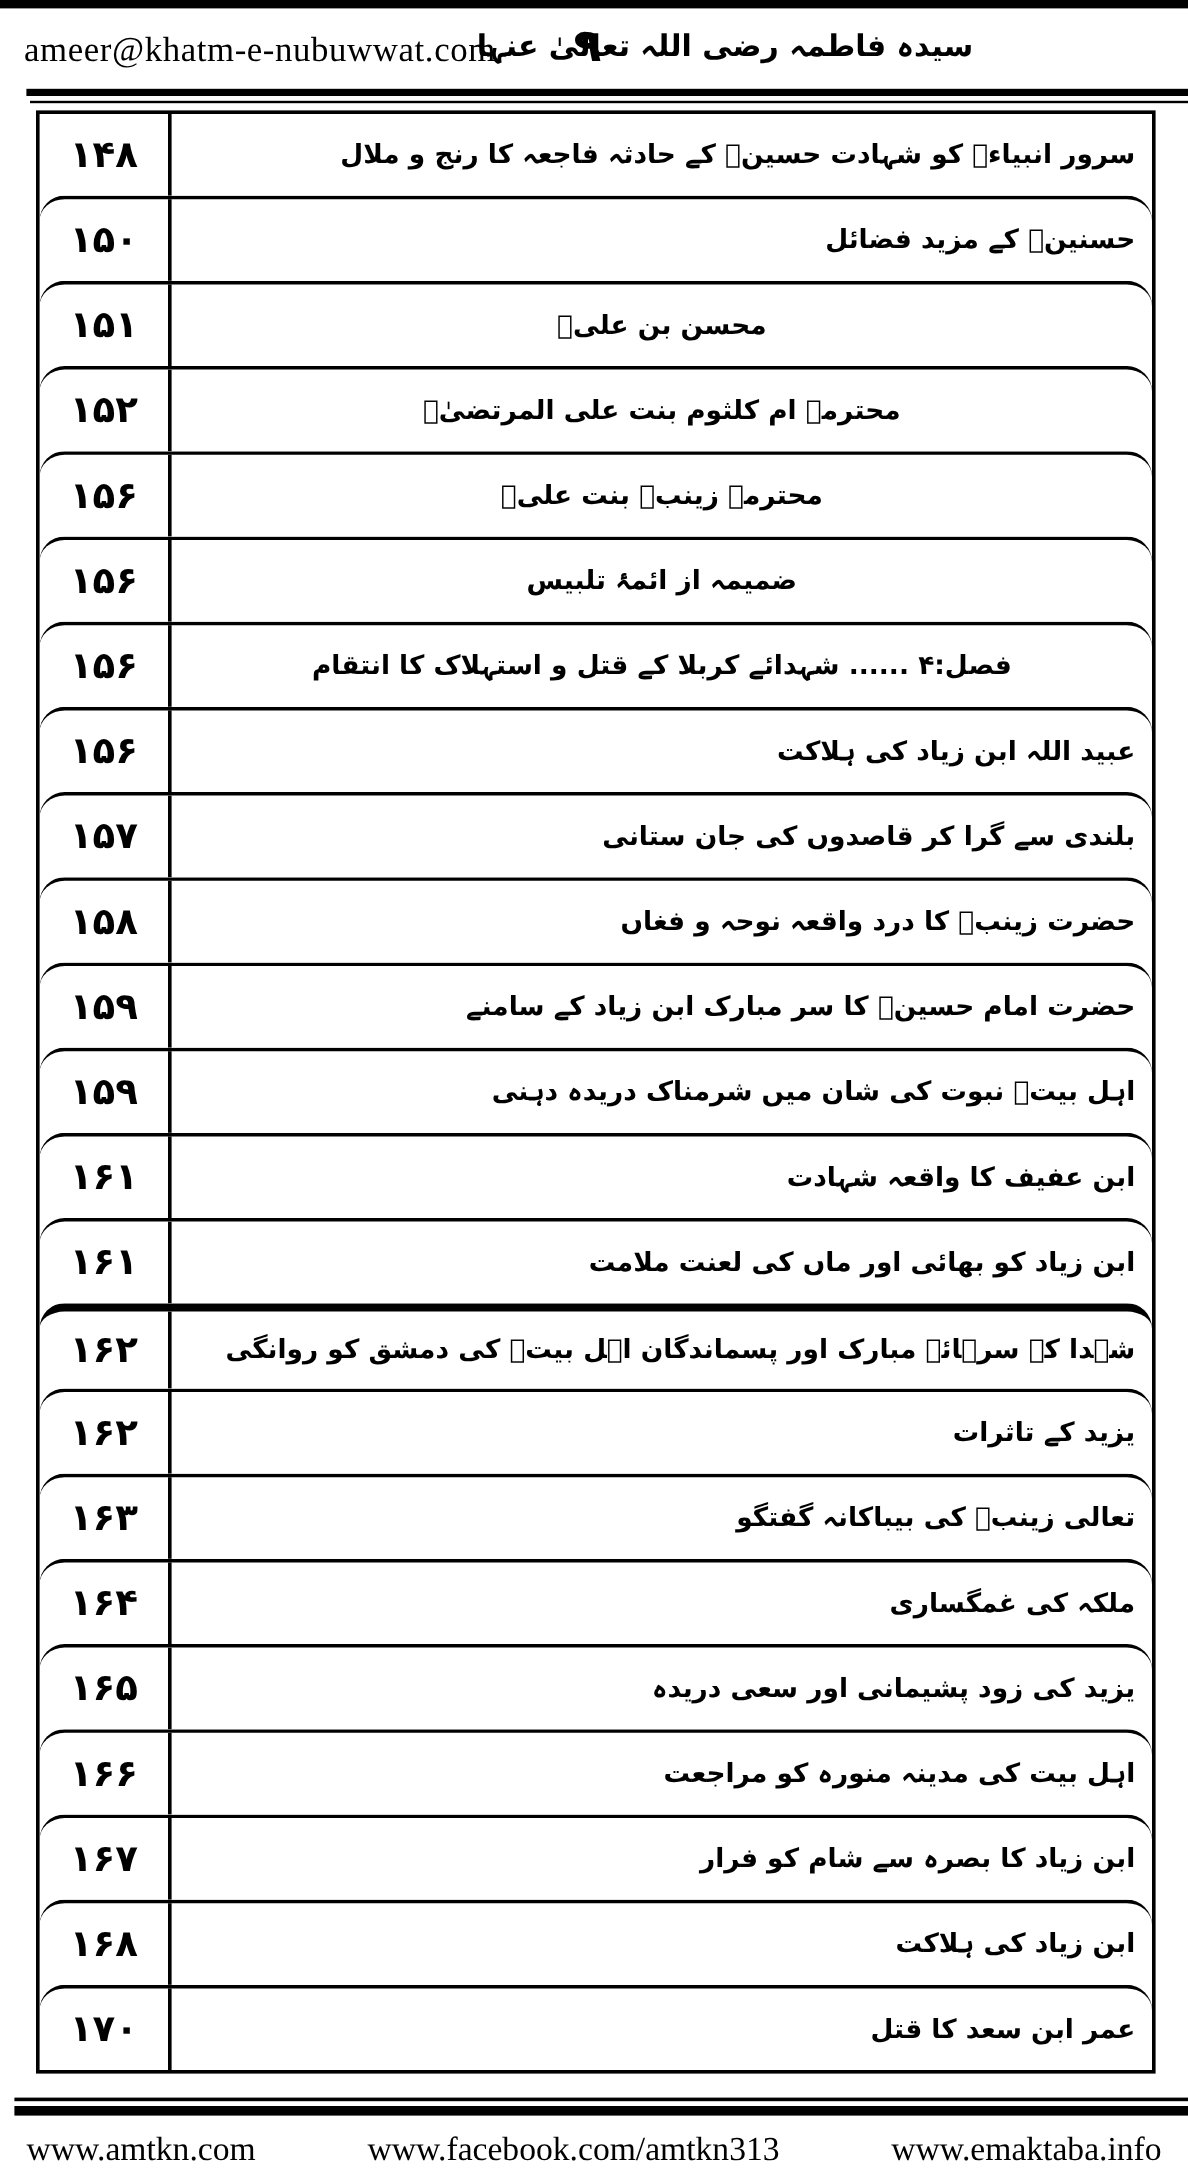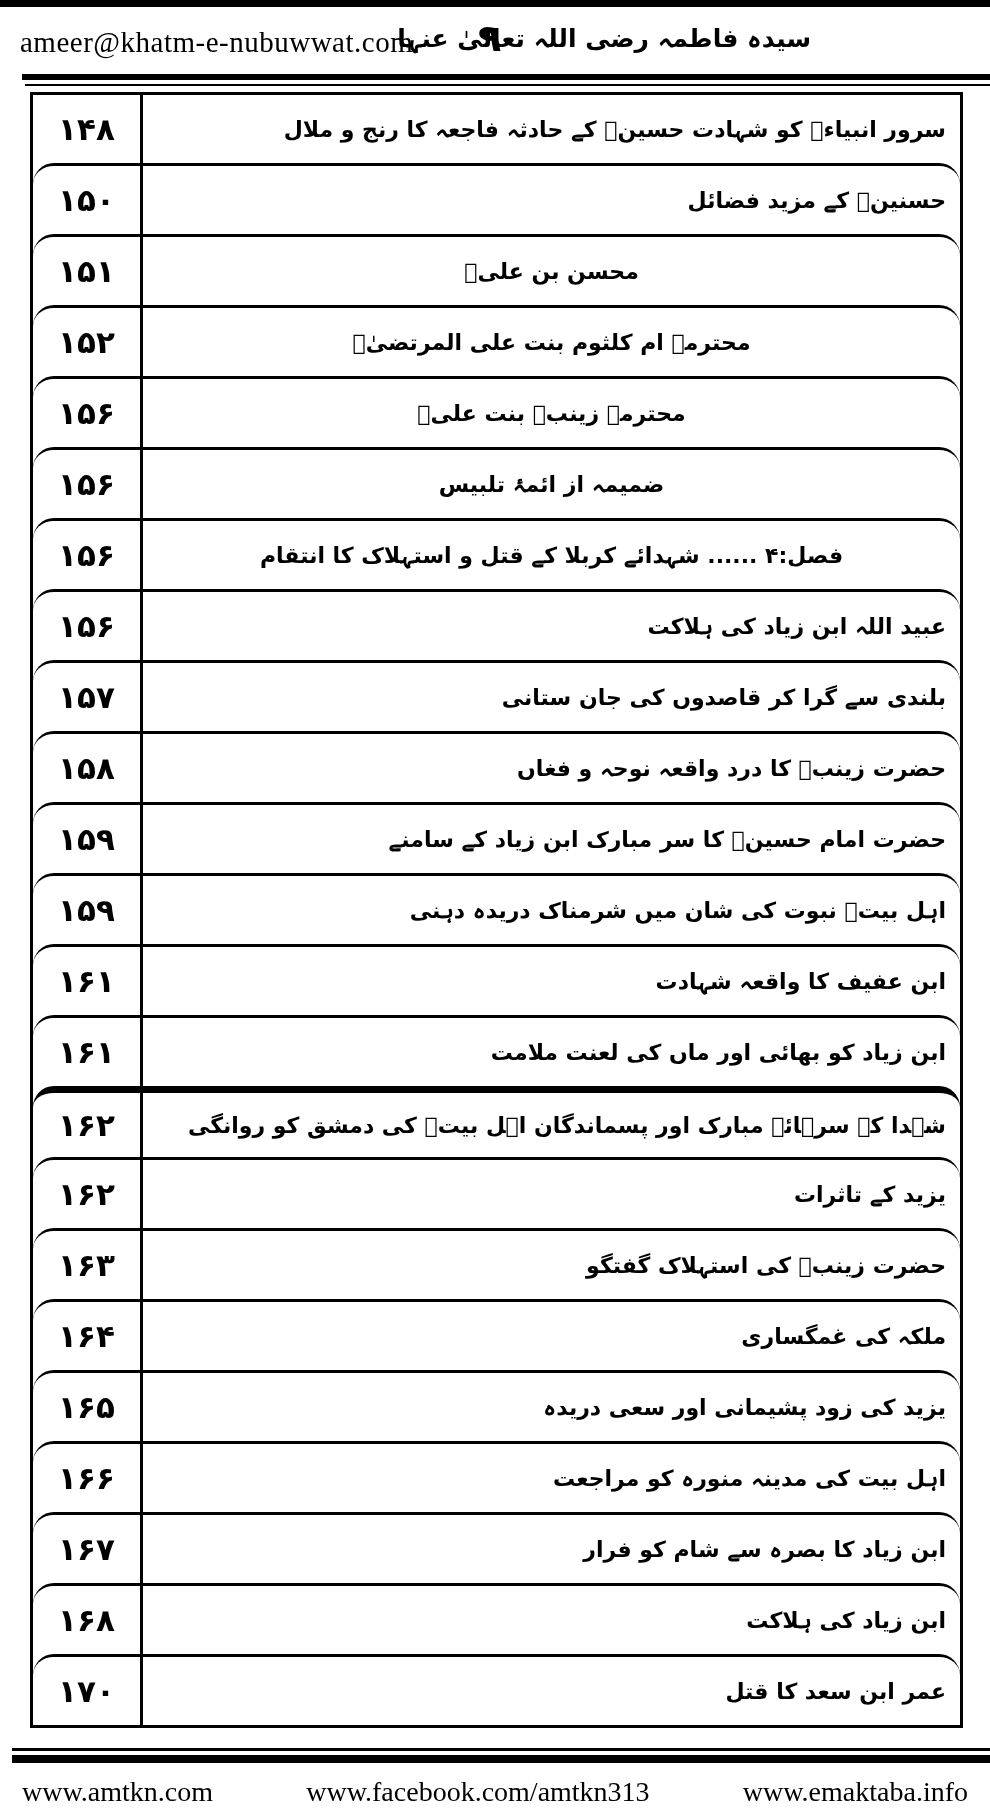--- a/index.html
+++ b/index.html
@@ -142,21 +142,21 @@
       <div class="toc-row thick-top">
         <div class="cell-num">۱۶۲</div>
         <div class="cell-title" dir="rtl">شہدا کے سرہائے مبارک اور پسماندگان اہل بیتؓ کی دمشق کو روانگی</div>
       </div>
       <div class="toc-row">
         <div class="cell-num">۱۶۲</div>
         <div class="cell-title" dir="rtl">یزید کے تاثرات</div>
       </div>
       <div class="toc-row">
         <div class="cell-num">۱۶۳</div>
-        <div class="cell-title" dir="rtl">حضرت زینبؓ کی استہلاک گفتگو</div>
+        <div class="cell-title" dir="rtl">تعالی زینبؓ کی بیباکانہ گفتگو</div>
       </div>
       <div class="toc-row">
         <div class="cell-num">۱۶۴</div>
         <div class="cell-title" dir="rtl">ملکہ کی غمگساری</div>
       </div>
       <div class="toc-row">
         <div class="cell-num">۱۶۵</div>
         <div class="cell-title" dir="rtl">یزید کی زود پشیمانی اور سعی دریدہ</div>
       </div>
       <div class="toc-row">

